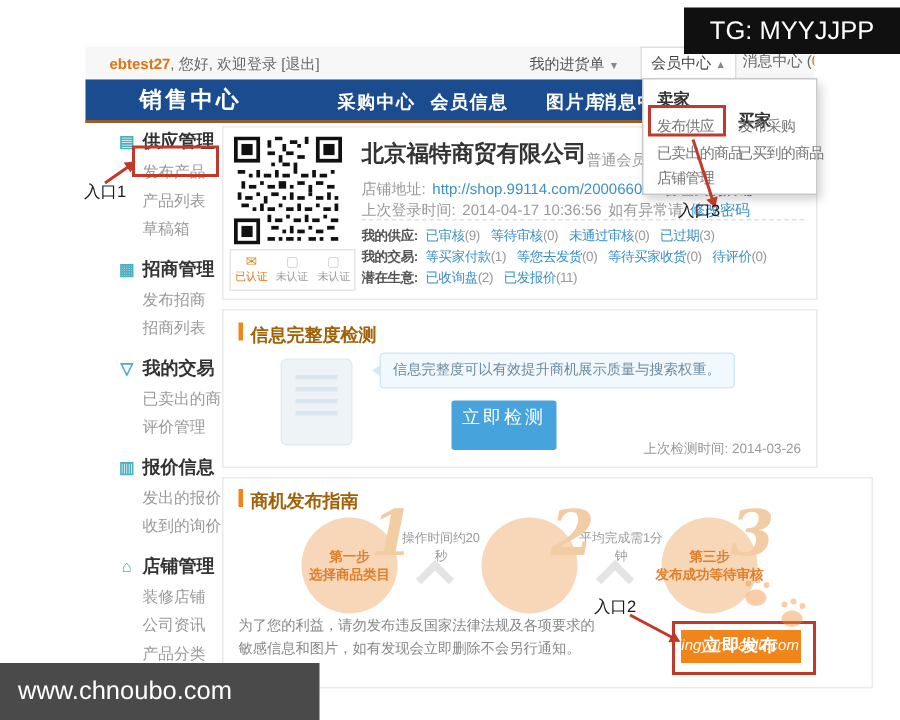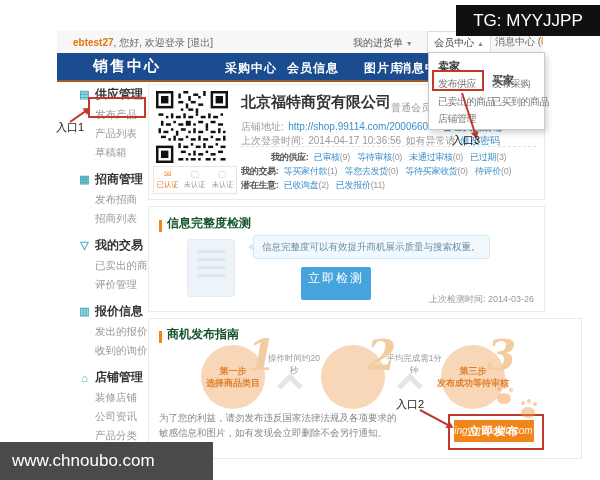--- a/index.html
+++ b/index.html
@@ -37,21 +37,21 @@
   .sidebar{left:78px;top:82px;width:68px;}
   .sb-head{margin-top:11px;font-size:12px;font-weight:bold;color:#333;
            display:flex;align-items:center;gap:4px;white-space:nowrap;}
   .sb-head:first-child{margin-top:4px;}
   .sb-ico{color:#49b0c0;font-size:11px;width:13px;text-align:center;}
   .sb-item{margin:5px 0 0 17px;font-size:10.5px;color:#999;white-space:nowrap;}
   .sb-contact{margin:6px 0 0 17px;font-size:9.5px;color:#999;line-height:12.5px;white-space:nowrap;}
 
   
   .card{background:#fff;border:1px solid #eaeaea;}
-  .card-title{display:flex;align-items:flex-end;gap:5px;font-size:12px;font-weight:bold;color:#14532d;}
+  .card-title{display:flex;align-items:flex-start;gap:5px;font-size:12px;font-weight:bold;color:#a16207;}
   .tbar{width:3px;height:12px;background:#f08519;display:inline-block;}
 
   
   .co-name{font-size:15px;font-weight:bold;color:#333;white-space:nowrap;}
   .muted{color:#999;font-size:10px;}
   .lnk{color:#3a8fc8;font-size:10px;}
   .stat-row{position:absolute;left:92px;width:300px;white-space:nowrap;overflow:hidden;
             font-size:9px;letter-spacing:-0.3px;}
   .stat-label{color:#555;font-weight:bold;margin-right:3px;}
   .stat-link{color:#3a8fc8;}
@@ -300,21 +300,21 @@
       <span class="lnk" style="font-weight:bold;margin-left:4px;">管理我的店铺</span>
     </div>
     <div class="abs" style="left:92px;top:45px;white-space:nowrap;">
       <span class="muted">上次登录时间:</span>
       <span class="muted">2014-04-17 10:36:56</span>
       <span class="muted">如有异常请</span>
       <span class="lnk">修改密码</span>
     </div>
     <div class="abs" style="left:92px;top:61px;width:295px;border-top:1px dashed #e0e0e0;"></div>
 
-    <div class="stat-row" style="top:66px;margin-left:30px;">
+    <div class="stat-row" style="top:66px;">
       <span class="stat-label">我的供应:</span>
       <span class="stat-link">已审核</span><span class="stat-count">(9)</span>
       <span class="stat-link">等待审核</span><span class="stat-count">(0)</span>
       <span class="stat-link">未通过审核</span><span class="stat-count">(0)</span>
       <span class="stat-link">已过期</span><span class="stat-count">(3)</span>
     </div>
     <div class="stat-row" style="top:80px;">
       <span class="stat-label">我的交易:</span>
       <span class="stat-link">等买家付款</span><span class="stat-count">(1)</span>
       <span class="stat-link">等您去发货</span><span class="stat-count">(0)</span>

